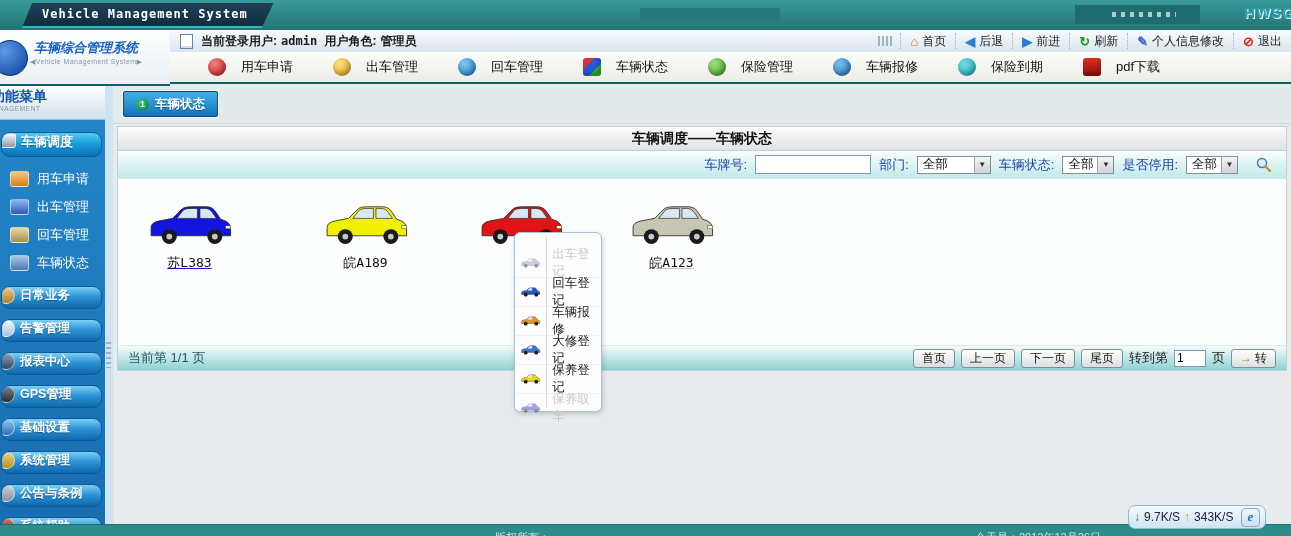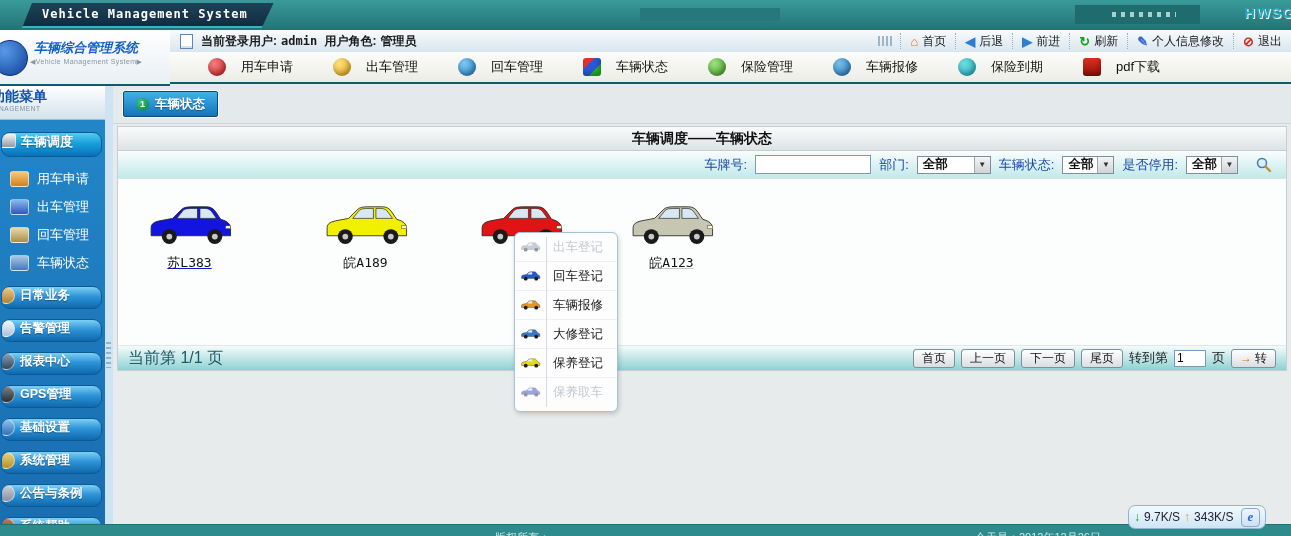--- a/index.html
+++ b/index.html
@@ -94,51 +94,51 @@
   .title-bar{margin:2px 4px 0 4px;height:23px;background:linear-gradient(180deg,#fbfbfb,#dee3e5);
     border:1px solid #c6ced2;display:flex;align-items:center;justify-content:center;
     font:bold 14px "Liberation Sans",sans-serif;color:#111;}
   .filter-bar{margin:0 4px;height:27px;background:linear-gradient(180deg,#fafdfd,#c2e9e9);
     border-left:1px solid #c6ced2;border-right:1px solid #c6ced2;
     display:flex;align-items:center;justify-content:flex-end;gap:8px;padding-right:14px;
     font-size:13px;color:#1848a8;}
   .filter-input{width:108px;height:17px;border:1px solid #7a9ab8;background:#fff;font-size:12px;padding:0 3px;}
   .select{height:18px;background:#fff;border:1px solid #7f8f9f;display:flex;align-items:center;
     font-size:12.5px;color:#111;padding-left:5px;box-sizing:border-box;}
-  .select .sel-val{flex:1;font-weight:bold;}
+  .select .sel-val{flex:1;}
   .dd-btn{width:15px;height:16px;background:linear-gradient(180deg,#f4f4f4,#cfd4d8);
     border-left:1px solid #9aa;display:flex;align-items:center;justify-content:center;
     font-size:8px;color:#333;}
   .sel-dept{width:74px;}.sel-status{width:52px;}.sel-stop{width:52px;}
   .search-icon{margin-left:8px;}
   .cars-panel{position:relative;margin:0 4px;height:166px;background:#fcfdfd;
     border-left:1px solid #c6ced2;border-right:1px solid #c6ced2;border-top:1px solid #d8e4e4;}
   .vehicle-card{position:absolute;top:22px;width:95px;text-align:center;}
   .vehicle-card:nth-of-type(1){left:24px;text-decoration:underline;}
   .vehicle-card:nth-of-type(2){left:200px;}
   .vehicle-card:nth-of-type(3){left:355px;}
   .vehicle-card:nth-of-type(4){left:506px;text-decoration:underline;}
   .car-img{width:92px;height:48px;display:block;margin:0 auto;}
   .plate{margin-top:5px;font:13px "DejaVu Sans Mono",monospace;color:#111;}
 
   .pagination{margin:0 4px;height:26px;background:linear-gradient(180deg,#f6fbfb,#8ed2d2);
     border:1px solid #c6ced2;border-top:1px solid #dfe8e8;display:flex;align-items:center;
     padding:0 10px;box-sizing:border-box;}
-  .pg-current{font-size:16px;color:#1f5868;}
+  .pg-current{font-size:13px;color:#1f5868;}
   .pg-controls{margin-left:auto;display:flex;align-items:center;gap:6px;font-size:13px;color:#222;}
   .pg-btn{height:19px;padding:0 8px;background:linear-gradient(180deg,#ffffff,#d9dee1);
     border:1px solid #7f8f9c;border-radius:3px;font-size:12px;color:#111;line-height:17px;}
   .goto-input{width:26px;height:15px;border:1px solid #7a9ab8;background:#fff;font-size:12px;text-align:left;padding:0 2px;}
   .go-btn{display:flex;align-items:center;gap:3px;}
   .go-arrow{color:#e07010;font-weight:bold;}
 
   
-  .context-menu{position:absolute;left:514px;top:232px;width:104px;height:180px;
+  .context-menu{position:absolute;left:514px;top:232px;width:88px;height:180px;
     background:#fdfdfe;border:1px solid #a4c4de;border-radius:6px;
-    box-shadow:1px 2px 5px rgba(0,0,0,.18);z-index:50;padding-top:0;box-sizing:border-box;}
+    box-shadow:1px 2px 5px rgba(0,0,0,.18);z-index:50;padding-top:16px;box-sizing:border-box;}
   .menu-col-line{position:absolute;left:31px;top:4px;bottom:4px;width:1px;background:#d4dae0;}
   .menu-item{height:28px;display:flex;align-items:center;}
   .menu-item + .menu-item{border-top:1px solid #eef1f4;}
   .mi-icon{width:31px;display:flex;justify-content:center;}
   .mi-icon svg{width:21px;height:12px;}
   .mi-label{font-size:12.5px;color:#1c1c1c;margin-left:7px;}
   .menu-item.disabled .mi-label{color:#c3c9d1;}
   .menu-item.disabled .mi-icon{opacity:.45;}
 
   

